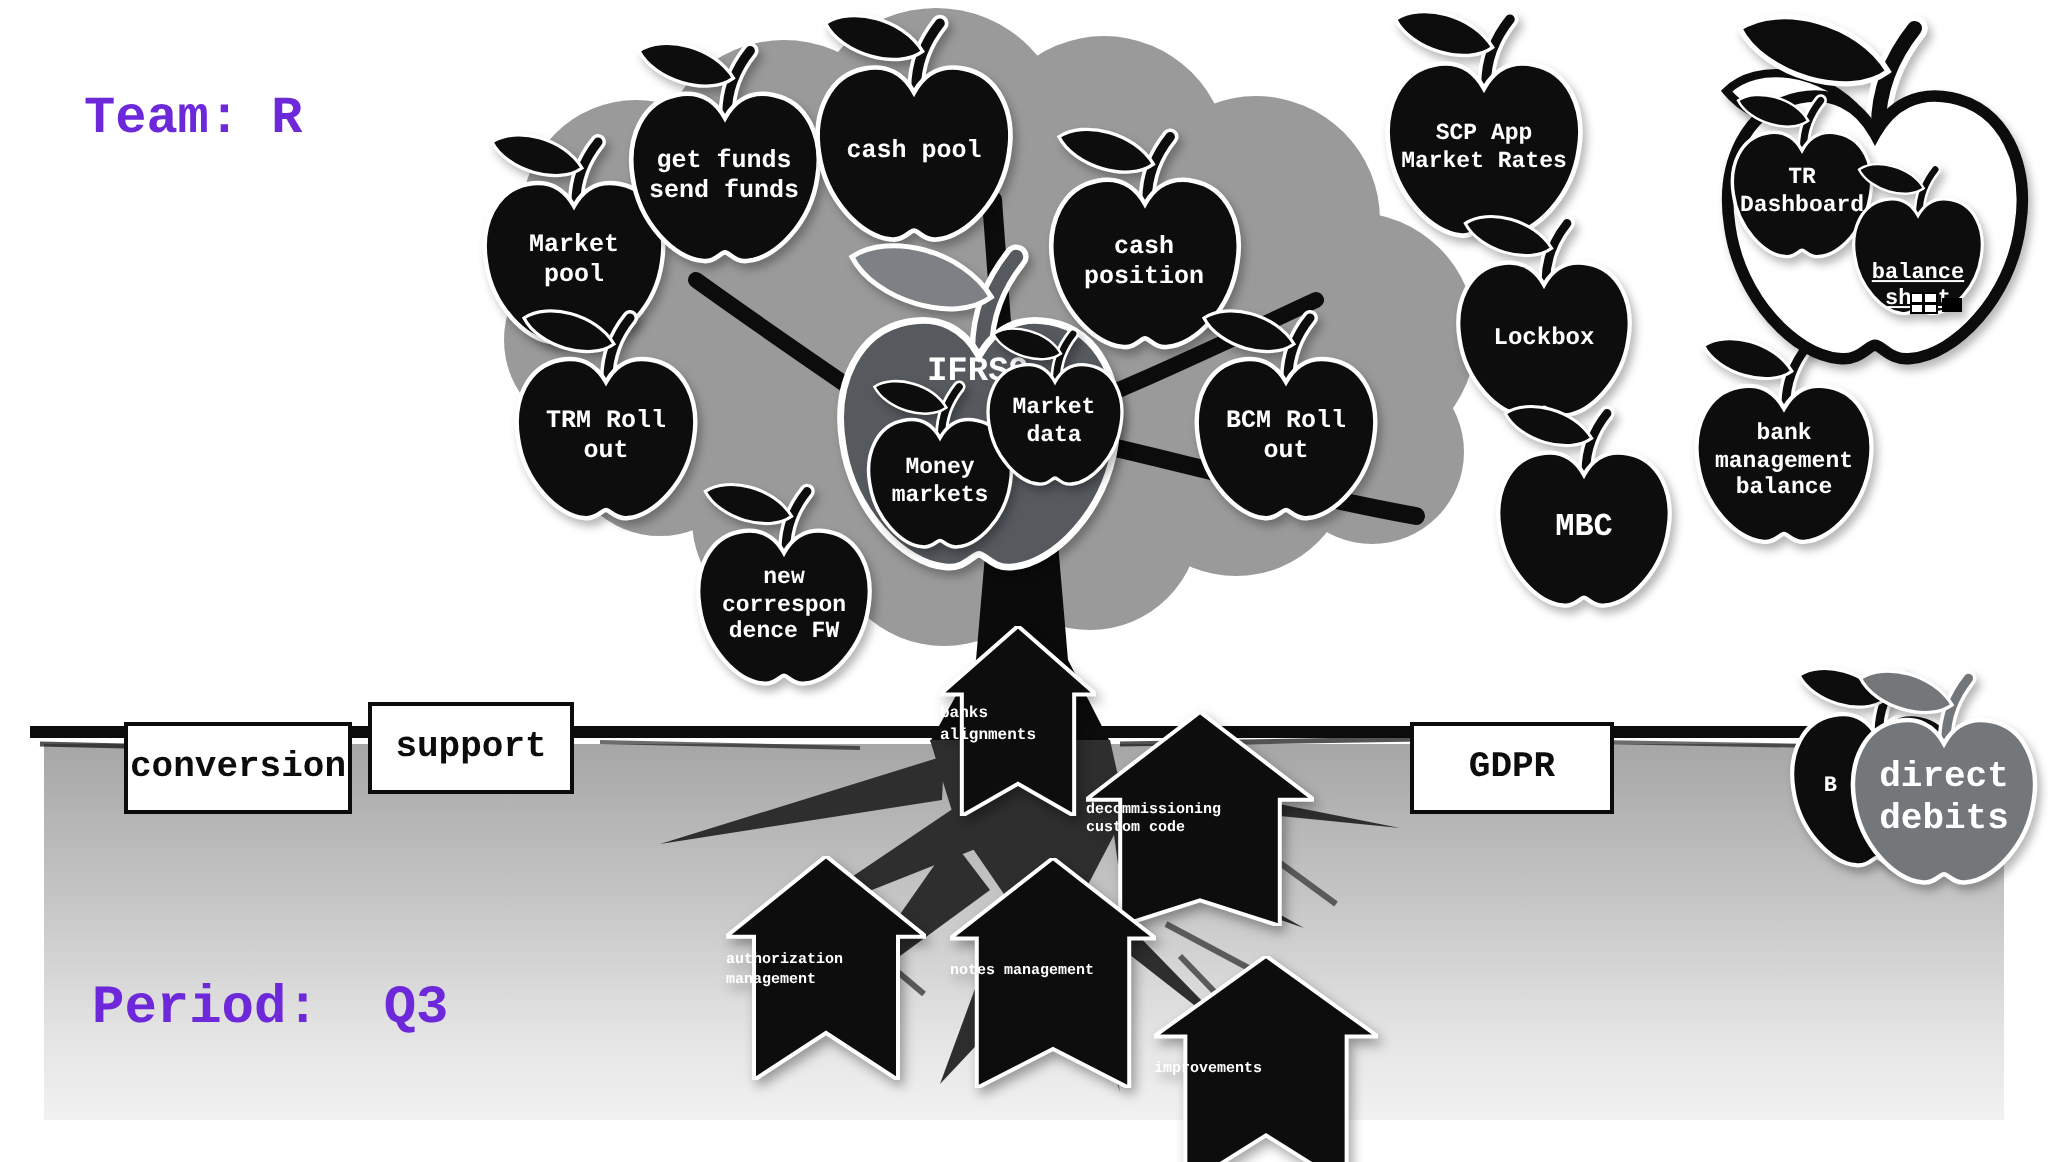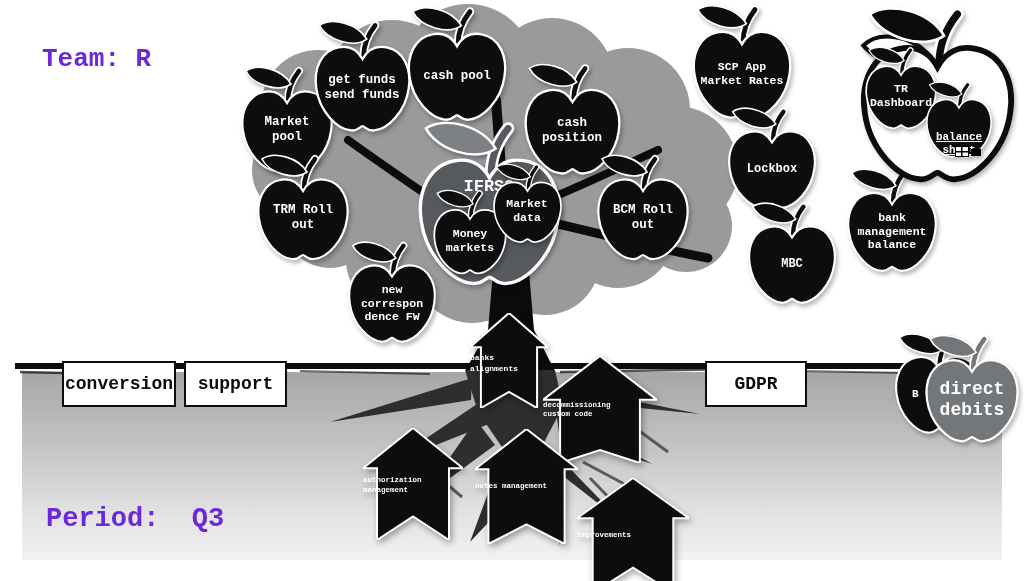--- a/index.html
+++ b/index.html
@@ -9,21 +9,21 @@
   }
   .layer{position:absolute;left:0;top:0;width:1024px;height:581px;}
   .z-ground{z-index:2;} .z-decor{z-index:5;} .z-apples{z-index:10;}
   .z-boxes{z-index:15;} .z-arrows{z-index:20;} .z-titles{z-index:30;}
   .ground{
     position:absolute;left:22px;top:372px;width:980px;height:188px;
     background:linear-gradient(#a6a6a6,#c6c6c6 42%,#e3e3e3 76%,#f2f2f2);
   }
   .title{position:absolute;font-weight:bold;color:#6d28d9;white-space:pre;}
   #team-label{left:42px;top:44px;font-size:26px;}
-  #period-label{left:46px;top:504px;font-size:27px;}
+  #period-label{left:46px;top:490px;font-size:27px;}
   .apple{position:absolute;filter:drop-shadow(2px 3px 2px rgba(0,0,0,.28));}
   .apple svg{display:block;}
   .apple-label{
     position:absolute;left:0;width:100%;transform:translateY(-50%);
     text-align:center;color:#fff;font-weight:bold;line-height:1.18;
   }
   .apple-label span{display:block;white-space:nowrap;}
   .bs-icon{
     position:absolute;left:44%;top:82%;width:12px;height:9px;border:1.5px solid #000;
     background:
@@ -247,21 +247,21 @@
         <span>Lockbox</span>
       </div>
     </div>
     <div class="apple" style="left: 744px; top: 199.416px; width: 96px; height: 110.4px;">
       <svg viewBox="0 0 100 115" width="100%" height="100%" preserveAspectRatio="none">
         <path d="M51 38 C 51 28, 54 18, 62 8" fill="none" stroke="#ffffff" stroke-width="8" stroke-linecap="round"></path>
         <path d="M51 38 C 51 28, 54 18, 62 8" fill="none" stroke="#0d0d0d" stroke-width="4.5" stroke-linecap="round"></path>
         <path d="M54 21 C 45 6, 21 0, 9 8 C 16 22, 42 30, 54 21 Z" fill="#0d0d0d" stroke="#ffffff" stroke-width="1.6"></path>
         <path d="M50 40 C 55 31, 63 27, 73 29 C 89 32, 97 49, 94 68 C 91 90, 74 107, 61 108 C 55 109, 52 104, 50 104 C 48 104, 45 109, 39 108 C 26 107, 9 90, 6 68 C 3 49, 11 32, 27 29 C 37 27, 45 31, 50 40 Z" fill="#0d0d0d" stroke="#ffffff" stroke-width="2.2"></path>
       </svg>
-      <div class="apple-label" style="top: 64.584px; font-size: 12px;">
+      <div class="apple-label" style="top: 64.584px; font-size: 16px;">
         <span>MBC</span>
       </div>
     </div>
     <div class="apple" style="left: 843px; top: 165.071px; width: 98px; height: 112.7px;">
       <svg viewBox="0 0 100 115" width="100%" height="100%" preserveAspectRatio="none">
         <path d="M51 38 C 51 28, 54 18, 62 8" fill="none" stroke="#ffffff" stroke-width="8" stroke-linecap="round"></path>
         <path d="M51 38 C 51 28, 54 18, 62 8" fill="none" stroke="#0d0d0d" stroke-width="4.5" stroke-linecap="round"></path>
         <path d="M54 21 C 45 6, 21 0, 9 8 C 16 22, 42 30, 54 21 Z" fill="#0d0d0d" stroke="#ffffff" stroke-width="1.6"></path>
         <path d="M50 40 C 55 31, 63 27, 73 29 C 89 32, 97 49, 94 68 C 91 90, 74 107, 61 108 C 55 109, 52 104, 50 104 C 48 104, 45 109, 39 108 C 26 107, 9 90, 6 68 C 3 49, 11 32, 27 29 C 37 27, 45 31, 50 40 Z" fill="#0d0d0d" stroke="#ffffff" stroke-width="2.2"></path>
       </svg>
@@ -327,21 +327,21 @@
         <span>direct</span>
         <span>debits</span>
       </div>
     </div>
   </div>
 
 <div class="layer z-boxes" id="boxes-layer">
     <div class="gbox" style="left: 62px; top: 361px; width: 110px; height: 42px;">
       <span>conversion</span>
     </div>
-    <div class="gbox" style="left: 184px; top: 361px; width: 99px; height: 42px;">
+    <div class="gbox" style="left: 184px; top: 351px; width: 99px; height: 42px;">
       <span>support</span>
     </div>
     <div class="gbox" style="left: 705px; top: 361px; width: 98px; height: 42px;">
       <span>GDPR</span>
     </div>
   </div>
 
 <div class="layer z-arrows" id="arrows-layer">
     <div class="up-arrow" style="left: 470px; top: 313px; width: 78px; height: 95px;"><svg viewBox="0 0 100 100" width="100%" height="100%" preserveAspectRatio="none">
         <polygon points="50,0 100,36 86,36 86,100 50,83 14,100 14,36 0,36" fill="#0d0d0d" stroke="#ffffff" stroke-width="2" stroke-linejoin="miter" vector-effect="non-scaling-stroke"></polygon>

